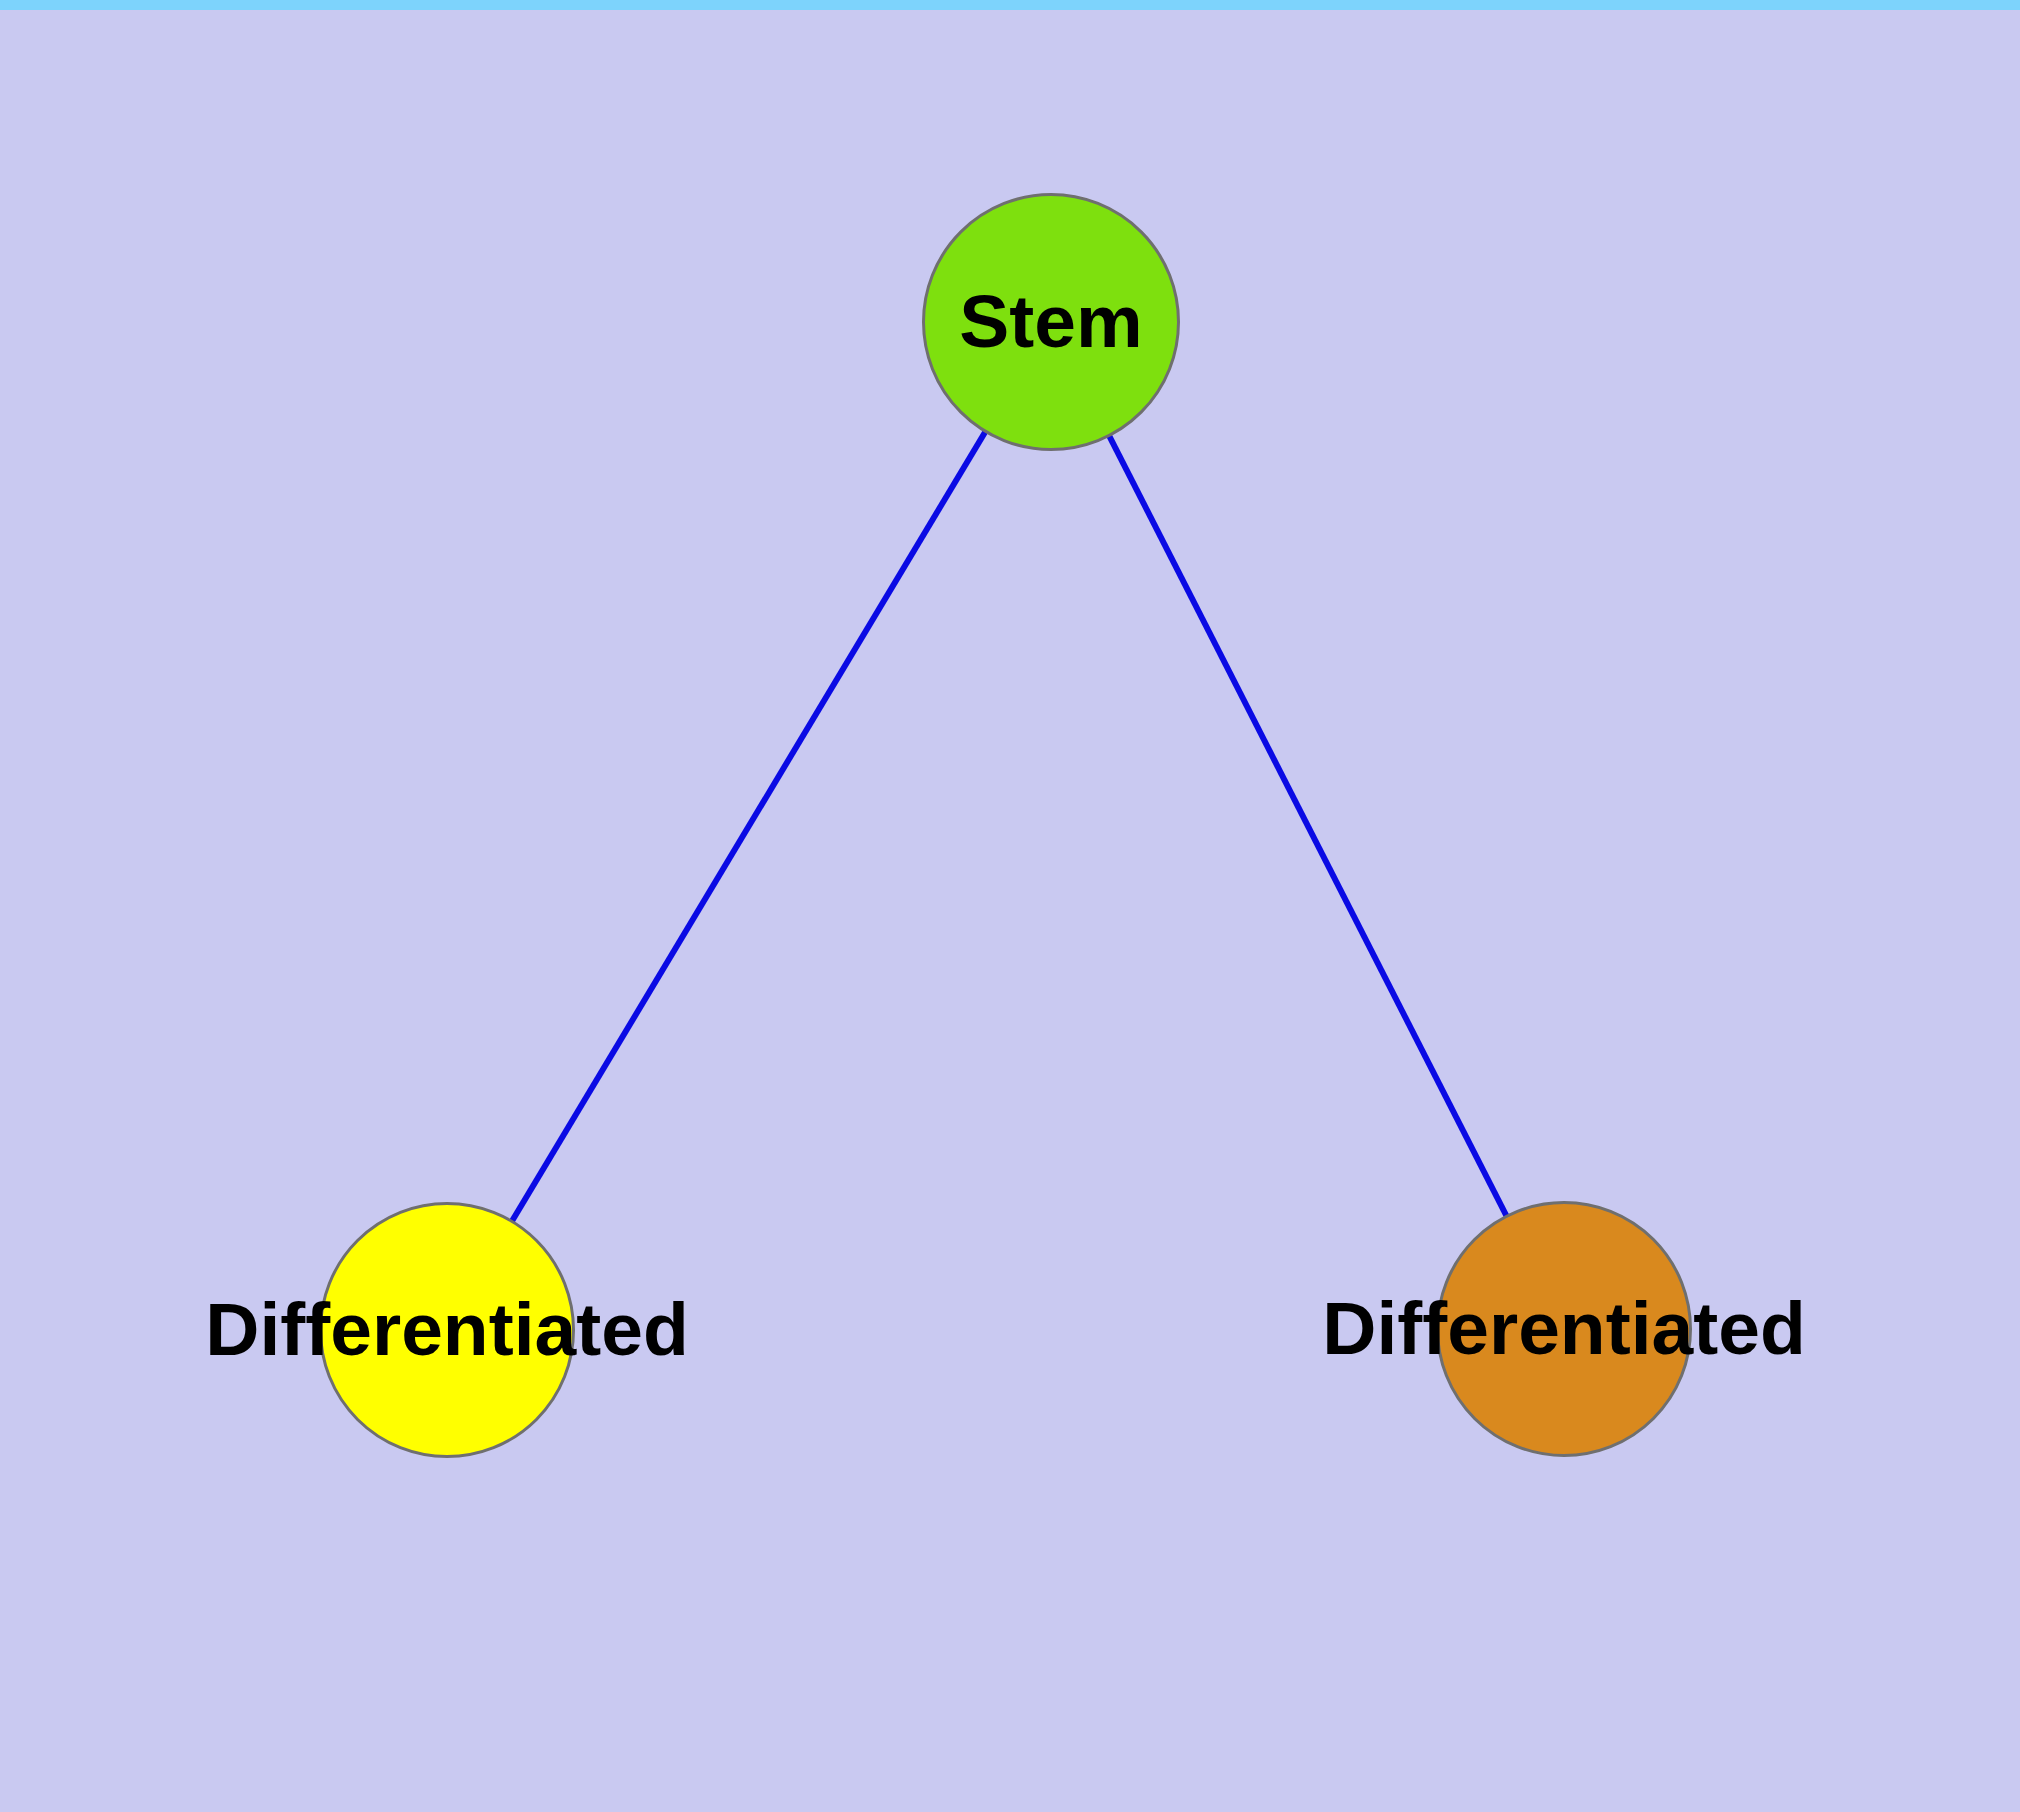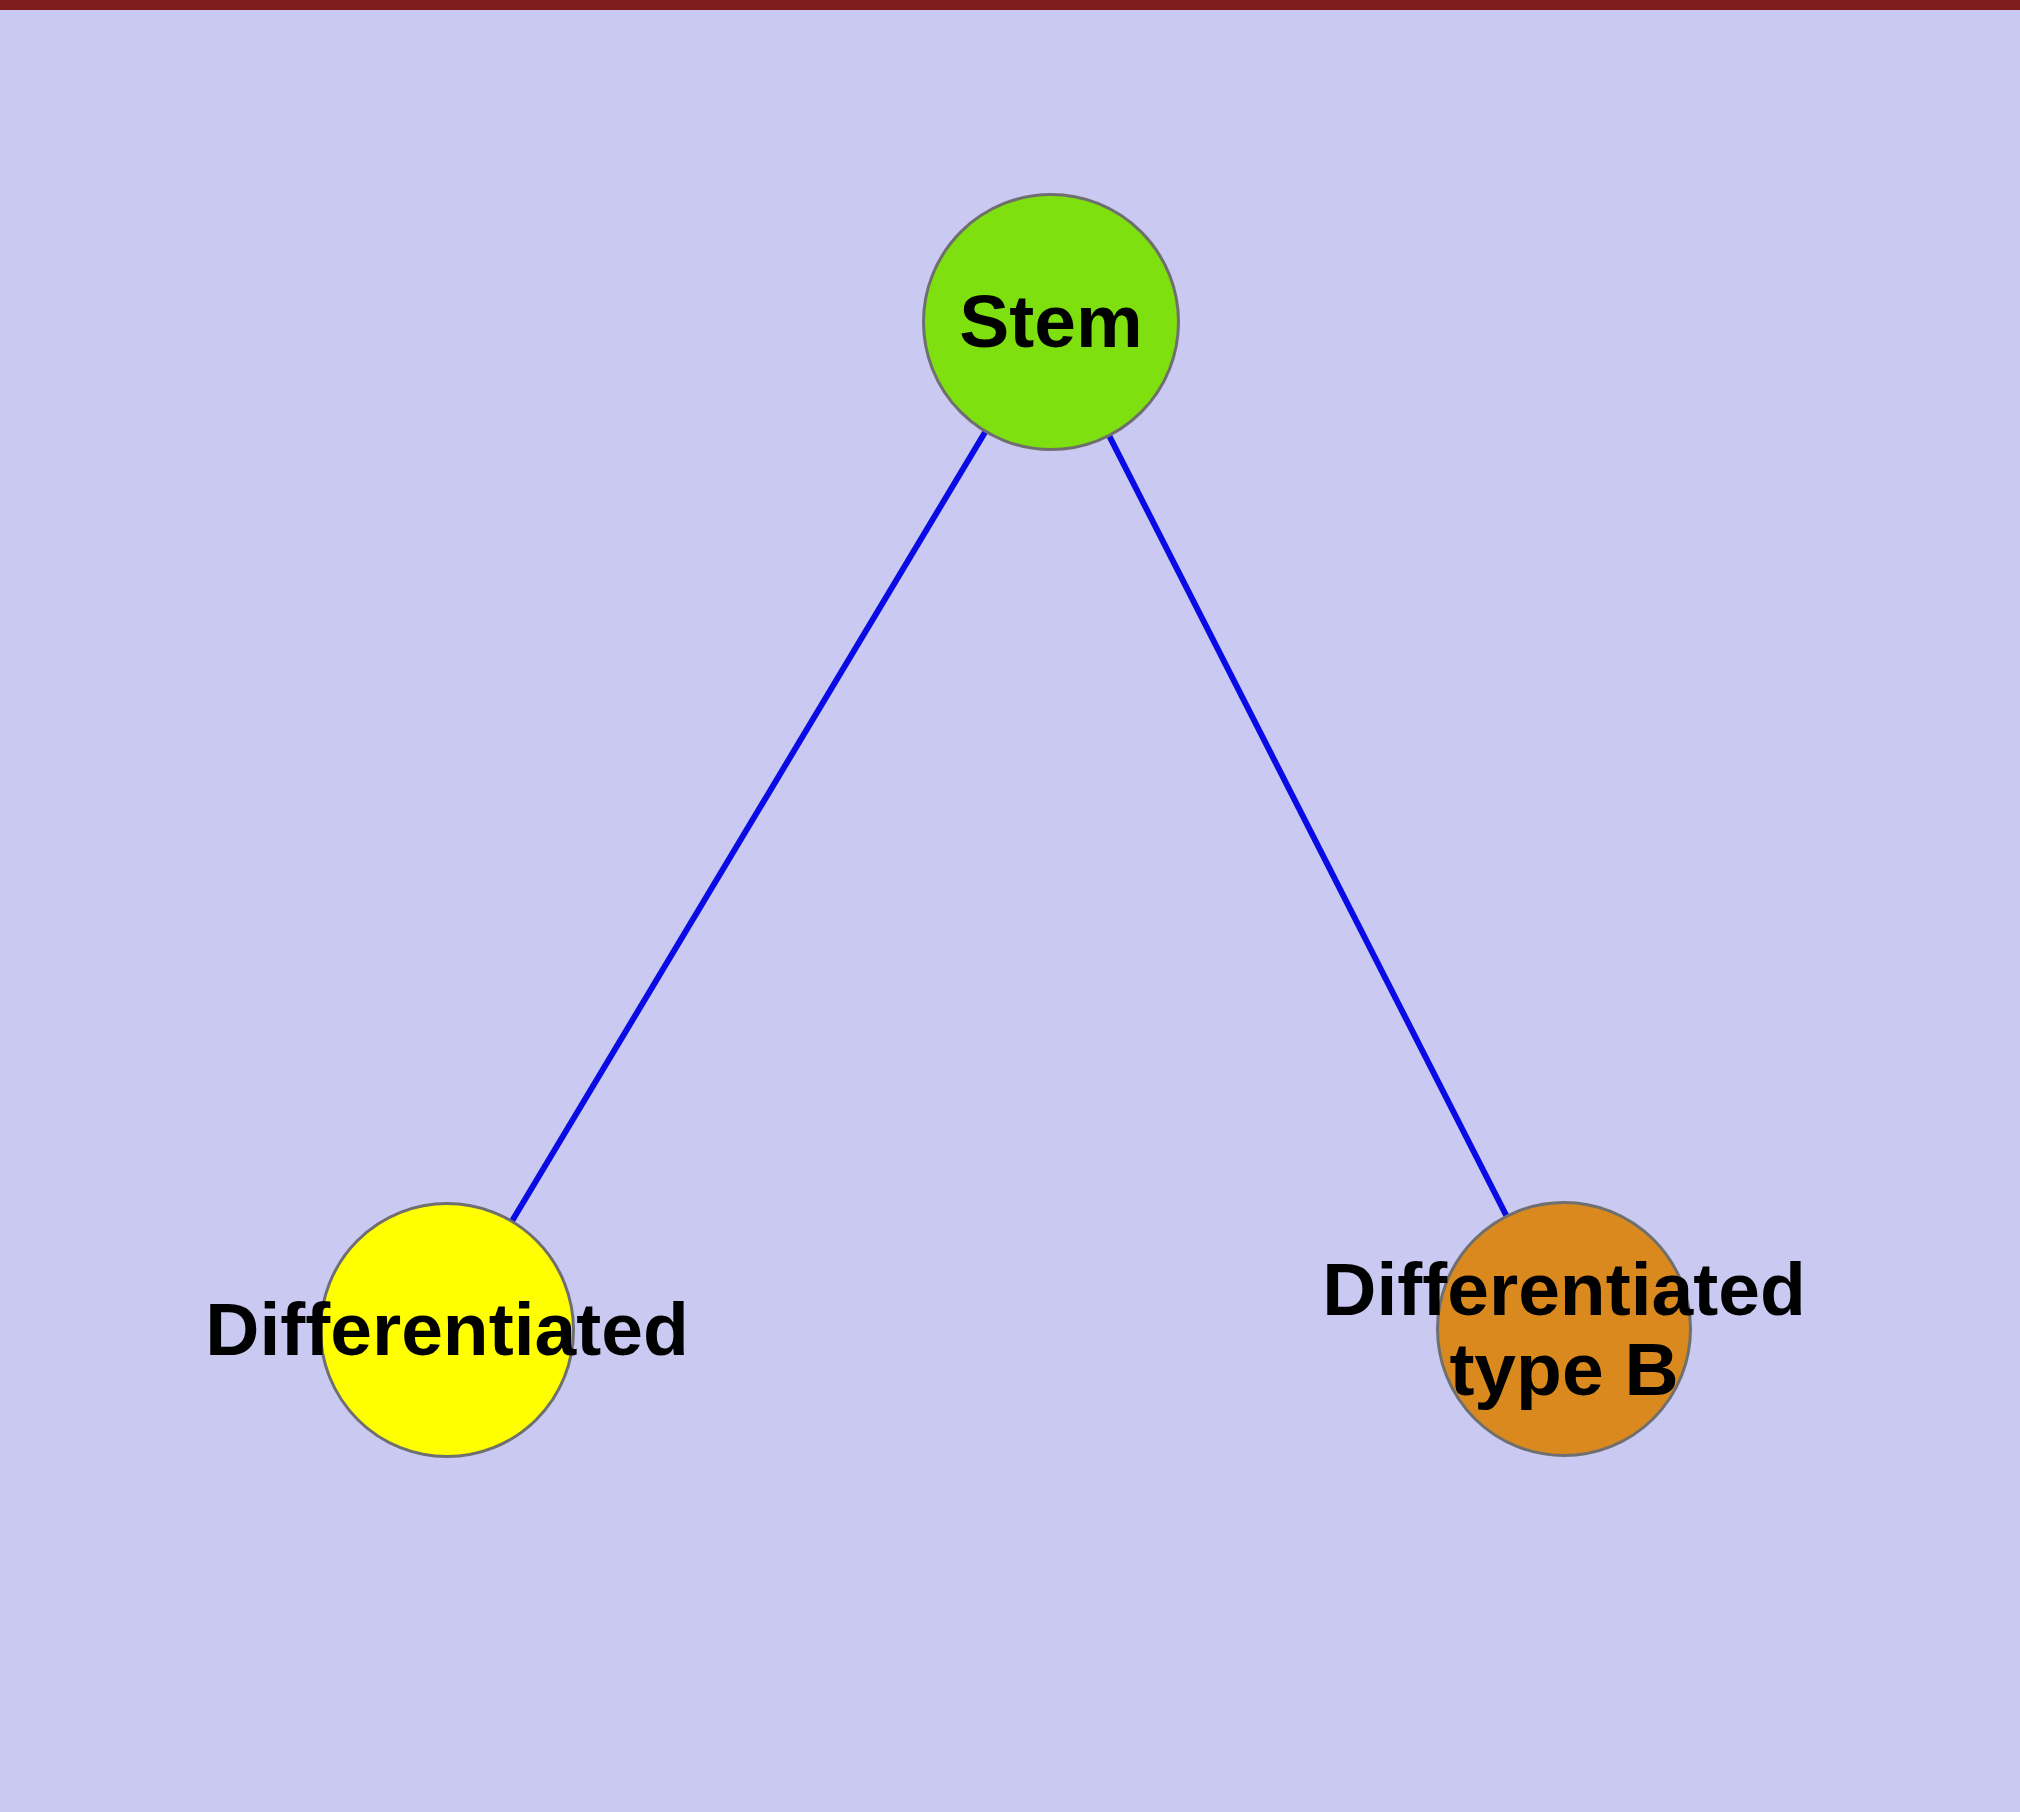--- a/index.html
+++ b/index.html
@@ -5,21 +5,21 @@
   html, body {
     margin: 0;
     padding: 0;
     background: #ffffff;
     font-family: "Liberation Sans", "DejaVu Sans", sans-serif;
   }
   #page {
     position: relative;
     width: 2021px;
     height: 1812px;
-    background: #7f1d1d;
+    background: #7dd3fc;
     overflow: hidden;
   }
   #canvas {
     position: absolute;
     left: 0;
     top: 10.2px;
     width: 2021px;
     height: 1802px;
   }
   #edges-layer {
@@ -74,18 +74,17 @@
     <div class="node-label" style="left: 1051px; top: 312px; color: rgb(0, 0, 0);">
       <span>Stem</span>
     </div>
 
     <div class="node-label" style="left: 447px; top: 1320px; color: rgb(0, 0, 0);">
       <span>Differentiated</span>
     </div>
 
     <div class="node-label" style="left: 1564px; top: 1319px; color: rgb(0, 0, 0);">
       <span>Differentiated</span>
-      <span>type B</span>
     </div>
 
   </div>
 </div>
 
 
 </body></html>

